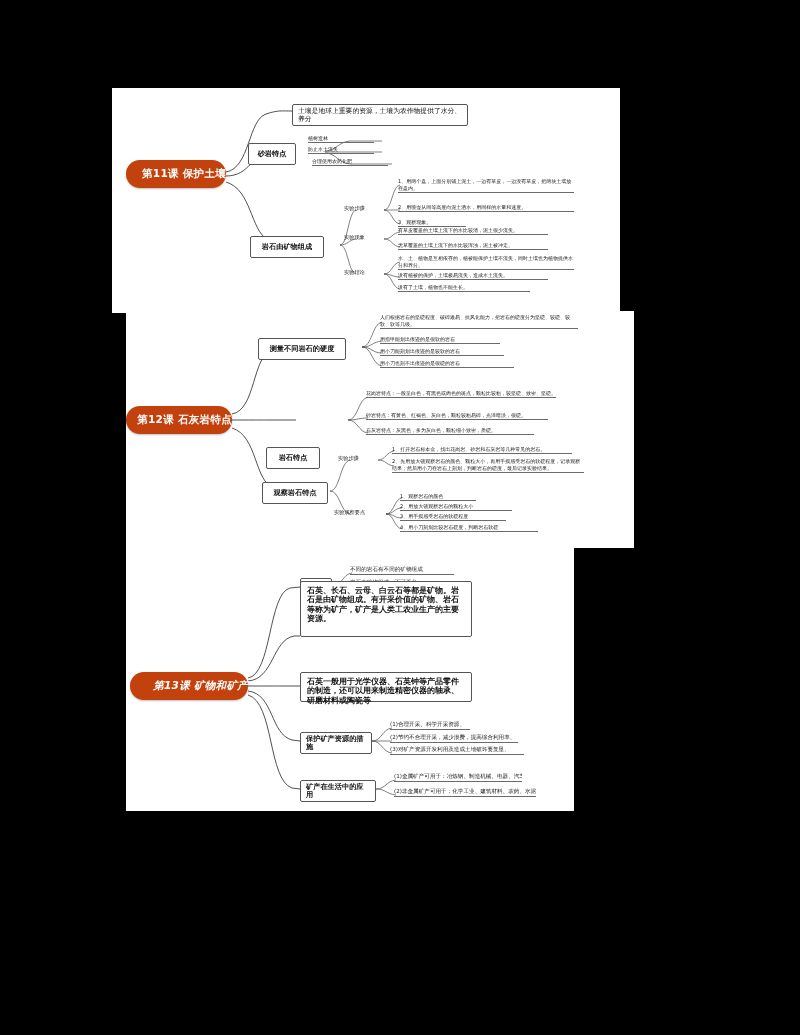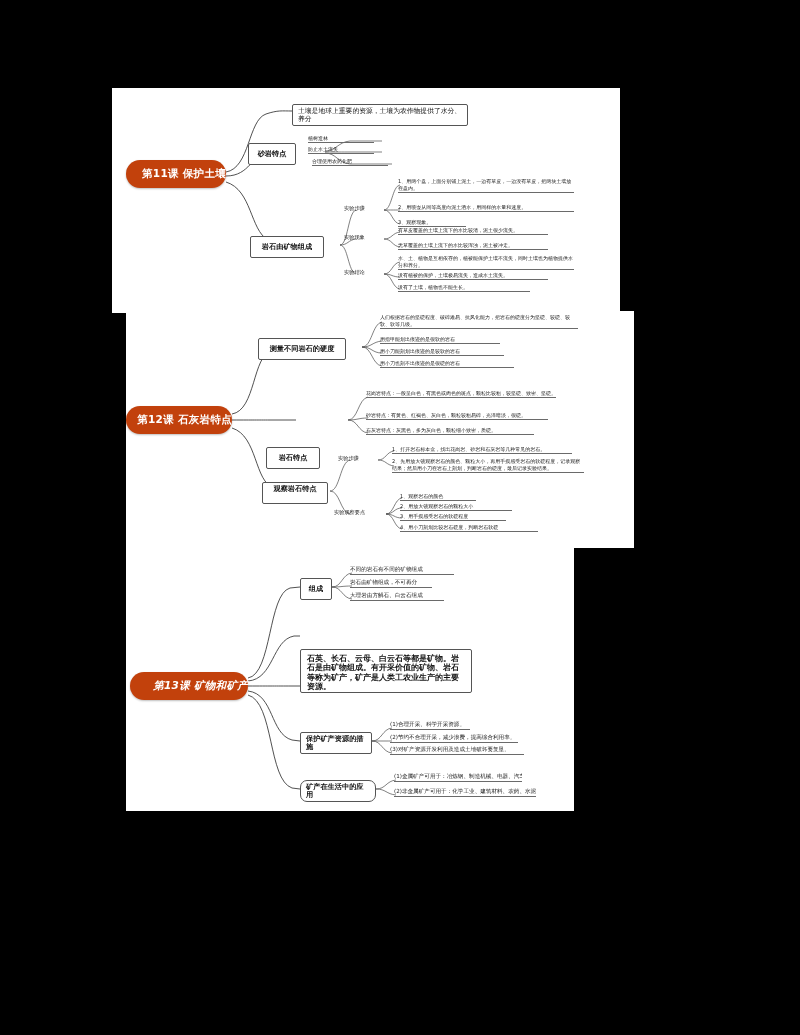--- a/index.html
+++ b/index.html
@@ -176,21 +176,21 @@
   <div class="leaf" style="left:380px;top:348px;width:124px;">用小刀能刻划出痕迹的是较软的岩石</div>
   <div class="leaf" style="left:380px;top:360px;width:134px;">用小刀也刻不出痕迹的是很硬的岩石</div>
 
   <div class="boxnode mid" style="left:266px;top:411px;width:54px;height:18px;justify-content:center;margin-top:36px;">
     <span>岩石特点</span>
   </div>
   <div class="leaf wrap" style="left:366px;top:390px;width:190px;">花岗岩特点：一般呈白色，有黑色或肉色的斑点，颗粒比较粗，较坚硬、致密、坚硬。</div>
   <div class="leaf" style="left:366px;top:412px;width:182px;">砂岩特点：有黄色、红褐色、灰白色，颗粒较粗易碎，光泽暗淡，很硬。</div>
   <div class="leaf" style="left:366px;top:427px;width:168px;">石灰岩特点：灰黑色，多为灰白色，颗粒细小致密，质硬。</div>
 
-  <div class="boxnode mid" style="left:262px;top:482px;width:66px;height:18px;justify-content:center;align-items:flex-end;">
+  <div class="boxnode mid" style="left:262px;top:482px;width:66px;height:18px;justify-content:center;">
     <span>观察岩石特点</span>
   </div>
   <div class="leaf tag" style="left:338px;top:455px;width:36px;">实验步骤</div>
   <div class="leaf tag" style="left:334px;top:509px;width:46px;">实验观察要点</div>
 
   <div class="leaf" style="left:392px;top:446px;width:180px;">1、打开岩石标本盒，找出花岗岩、砂岩和石灰岩等几种常见的岩石。</div>
   <div class="leaf wrap" style="left:392px;top:458px;width:192px;">2、先用放大镜观察岩石的颜色、颗粒大小，再用手摸感受岩石的软硬程度，记录观察结果；然后用小刀在岩石上刻划，判断岩石的硬度，最后记录实验结果。</div>
 
   <div class="leaf" style="left:400px;top:493px;width:76px;">1、观察岩石的颜色</div>
   <div class="leaf" style="left:400px;top:503px;width:112px;">2、用放大镜观察岩石的颗粒大小</div>
@@ -201,31 +201,34 @@
     <span class="lesson">第13课 矿物和矿产</span>
   </div>
 
   <div class="boxnode mid" style="left:300px;top:578px;width:32px;height:18px;justify-content:center;">
     <span>组成</span>
   </div>
   <div class="leaf med" style="left:350px;top:566px;width:104px;">不同的岩石有不同的矿物组成</div>
   <div class="leaf med" style="left:350px;top:579px;width:82px;">岩石由矿物组成，不可再分</div>
   <div class="leaf med" style="left:350px;top:592px;width:94px;">大理岩由方解石、白云石组成</div>
 
-  <div class="boxnode para" style="left:300px;top:649px;width:172px;height:44px;">
+  <div class="boxnode para" style="left:300px;top:581px;width:172px;height:56px;">
     <span>石英、长石、云母、白云石等都是矿物。岩石是由矿物组成。有开采价值的矿物、岩石等称为矿产，矿产是人类工农业生产的主要资源。</span>
   </div>
 
+  <div class="boxnode para" style="left:300px;top:672px;width:172px;height:30px;">
+    <span>石英一般用于光学仪器、石英钟等产品零件的制造，还可以用来制造精密仪器的轴承、研磨材料或陶瓷等</span>
+  </div>
 
   <div class="boxnode mid" style="left:300px;top:732px;width:72px;height:18px;justify-content:flex-end;">
     <span>保护矿产资源的措施</span>
   </div>
   <div class="leaf med" style="left:390px;top:721px;width:80px;">(1)合理开采、科学开采资源。</div>
   <div class="leaf med" style="left:390px;top:734px;width:128px;">(2)节约不合理开采，减少浪费，提高综合利用率。</div>
   <div class="leaf med" style="left:390px;top:746px;width:134px;">(3)对矿产资源开发利用及造成土地破坏要复垦。</div>
 
-  <div class="boxnode mid" style="left:300px;top:780px;width:76px;height:18px;justify-content:center;border-radius:7px;">
+  <div class="boxnode mid" style="left:300px;top:780px;width:76px;height:18px;justify-content:center;">
     <span>矿产在生活中的应用</span>
   </div>
   <div class="leaf med" style="left:394px;top:773px;width:128px;">(1)金属矿产可用于：冶炼钢、制造机械、电器、汽车等。</div>
   <div class="leaf med" style="left:394px;top:788px;width:142px;">(2)非金属矿产可用于：化学工业、建筑材料、农药、水泥、陶瓷等</div>
 
 </div>
 
 </body></html>

